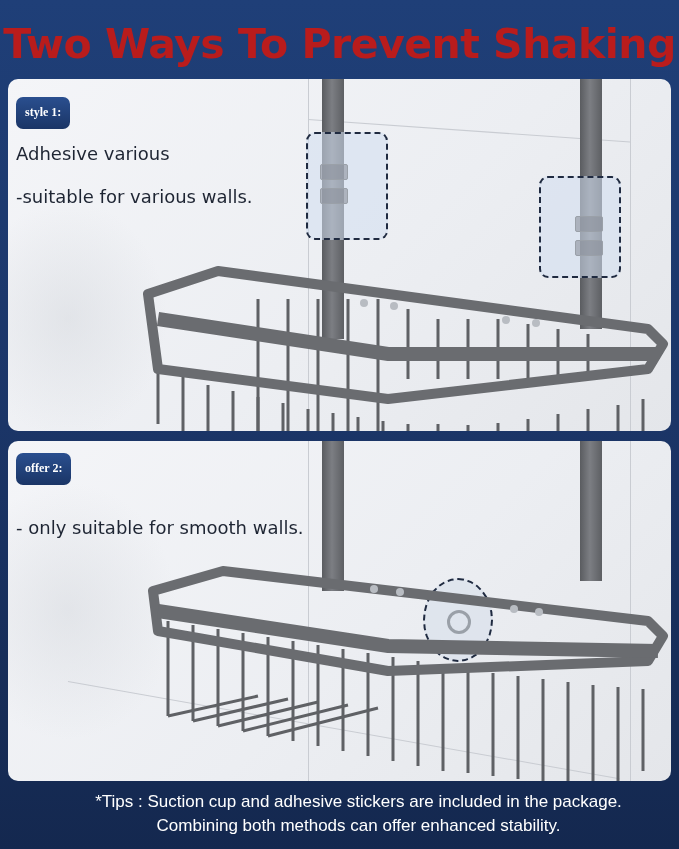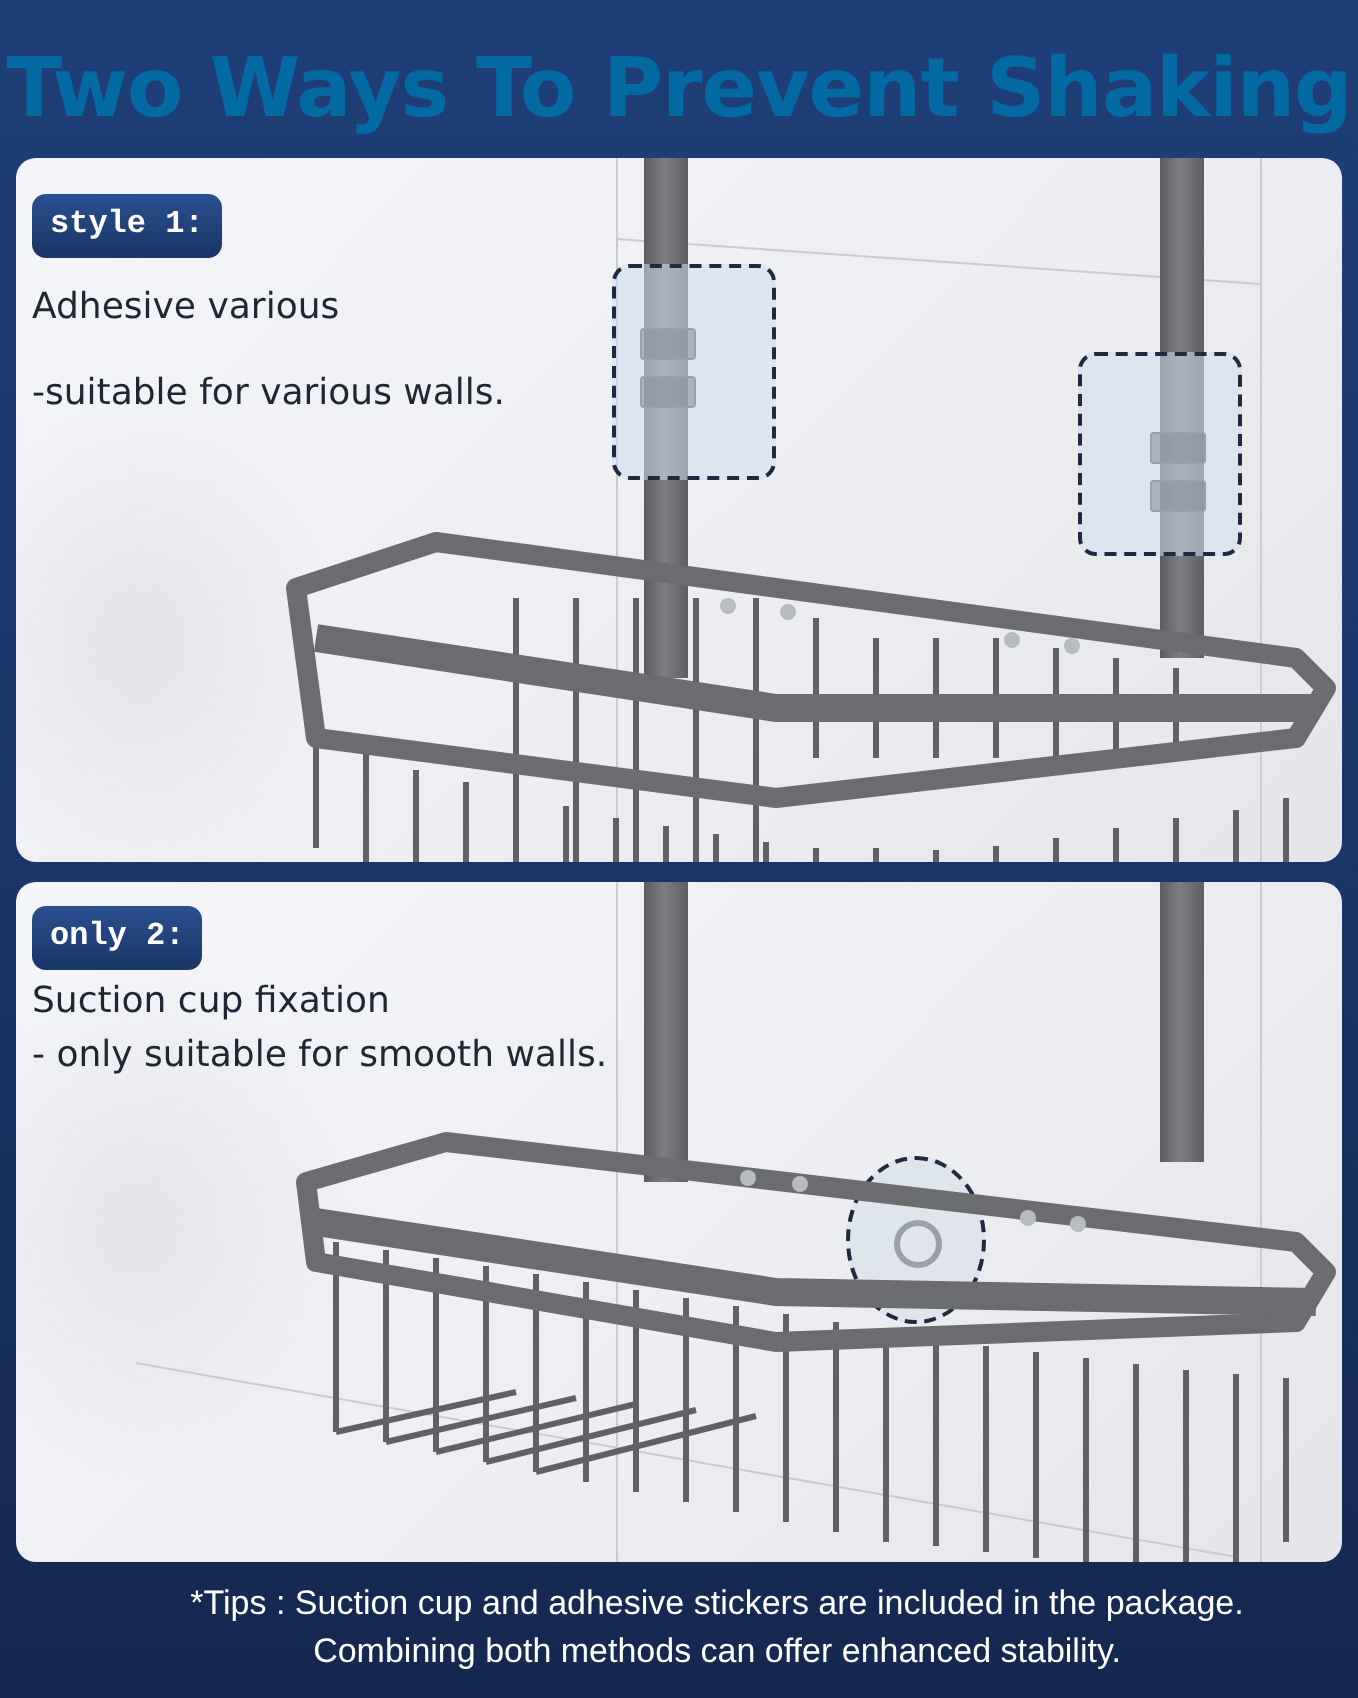--- a/index.html
+++ b/index.html
@@ -4,43 +4,43 @@
 <style>
   html, body { margin:0; padding:0; }
   body {
     width:679px; height:849px; overflow:hidden;
     background: linear-gradient(180deg, #1f3f78 0%, #1b3567 50%, #14284f 100%);
     font-family: "DejaVu Sans", sans-serif;
     position:relative;
   }
   .title {
     position:absolute; top:14px; left:0; width:679px; text-align:center;
-    color:#0369a1; font-family:"DejaVu Sans", sans-serif; font-weight:bold;
+    color:#b91c1c; font-family:"DejaVu Sans", sans-serif; font-weight:bold;
     font-size:41px; letter-spacing:-0.5px; line-height:60px;
   }
   .panel {
     position:absolute; left:8px; width:663px; border-radius:10px; overflow:hidden;
     background: linear-gradient(135deg, #f4f5f8 0%, #eceef2 55%, #e4e6ea 100%);
   }
   .panel1 { top:79px; height:352px; }
   .panel2 { top:441px; height:340px; }
   .tile-line { position:absolute; background:#c9ccd2; }
   .marble {
     position:absolute; border-radius:50%; opacity:0.35;
     background: radial-gradient(ellipse at center, #c8ccd2 0%, rgba(200,204,210,0) 70%);
   }
   .pole {
     position:absolute; width:22px;
     background: linear-gradient(90deg, #5a5c60 0%, #7c7e83 45%, #5d5f63 100%);
   }
   .badge {
     position:absolute; left:8px; padding:2px 9px 4px 9px; border-radius:7px;
     background: linear-gradient(180deg, #2a4f8f 0%, #1a3566 100%);
-    color:#fff; font-weight:bold; font-size:16px; line-height:26px;
-    font-family:Liberation Mono, monospace;
+    color:#fff; font-weight:bold; font-size:12px; line-height:26px;
+    font-family:Liberation Serif, serif;
   }
   .desc {
     position:absolute; left:8px; color:#1e2533; font-size:18px; line-height:26px;
     font-family:"DejaVu Sans", sans-serif; white-space:nowrap;
   }
   .sticker {
     position:absolute; border:2.5px dashed #1f2a40; border-radius:9px;
     background: rgba(210,222,240,0.55);
   }
   .clip {
@@ -113,21 +113,20 @@
       <path d="M30 155 L120 135 M55 160 L150 138 M80 165 L180 141 M105 170 L210 144 M130 175 L240 147"></path>
     </g>
     <path d="M15 30 L85 10 L510 60 L525 75 L510 100 L250 110 L20 70 Z" fill="none" stroke="#6a6c70" stroke-width="10" stroke-linejoin="round"></path>
     <path d="M20 50 L250 85 L520 90" fill="none" stroke="#6a6c70" stroke-width="14"></path>
     <circle cx="236" cy="28" r="4" fill="#b8bcc2"></circle>
     <circle cx="262" cy="31" r="4" fill="#b8bcc2"></circle>
     <circle cx="376" cy="48" r="4" fill="#b8bcc2"></circle>
     <circle cx="401" cy="51" r="4" fill="#b8bcc2"></circle>
   </svg>
 
-  <div class="badge" style="top:12px;">only 2:</div>
-  <div class="desc" style="top:47px;">Suction cup fixation</div>
+  <div class="badge" style="top:12px;">offer 2:</div>
   <div class="desc" style="top:74px;">- only suitable for smooth walls.</div>
 </div>
 
 <div class="tips">
   <div>*Tips : Suction cup and adhesive stickers are included in the package.</div>
   <div>Combining both methods can offer enhanced stability.</div>
 </div>
 
 </body></html>

